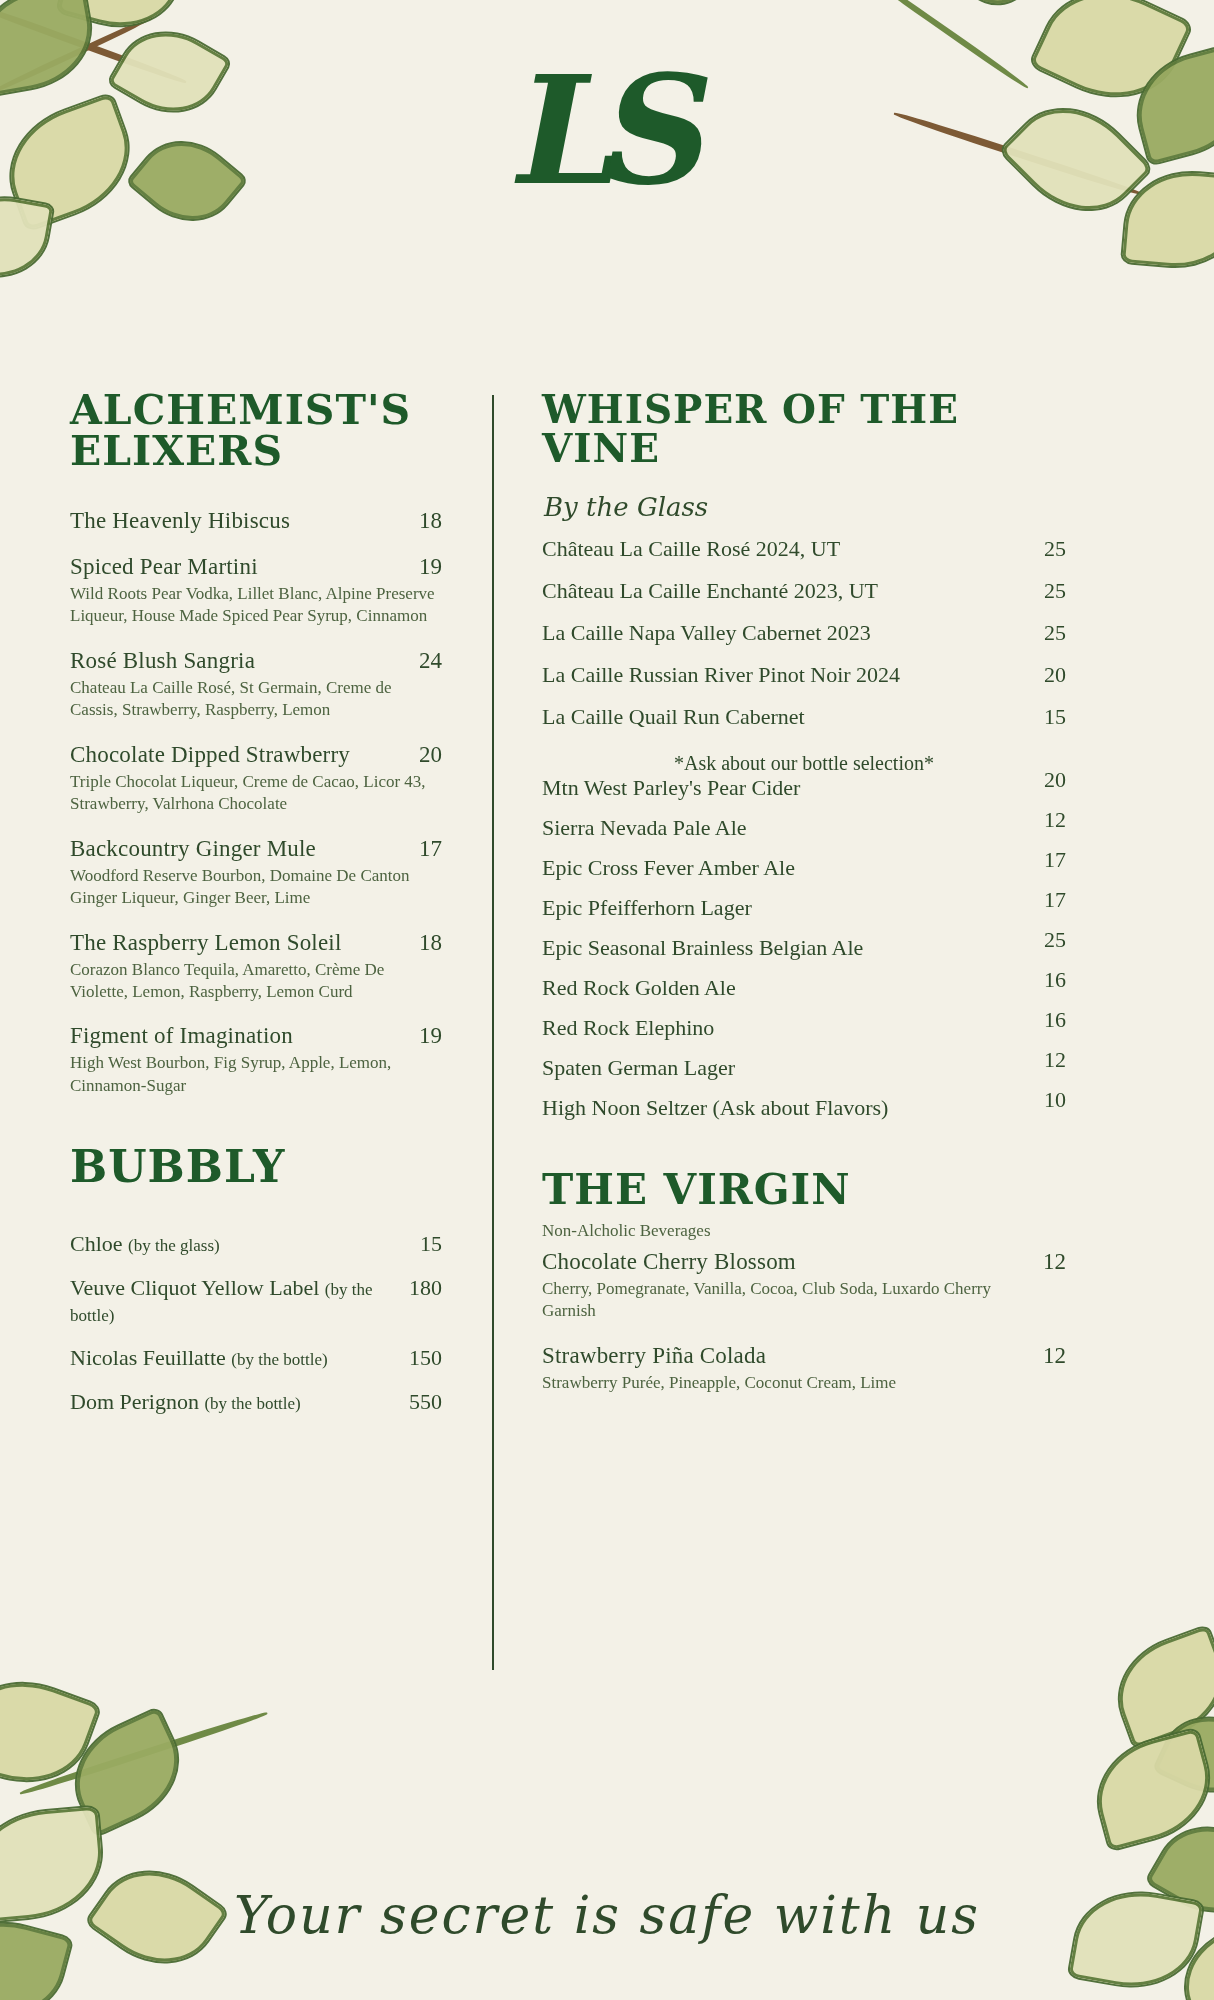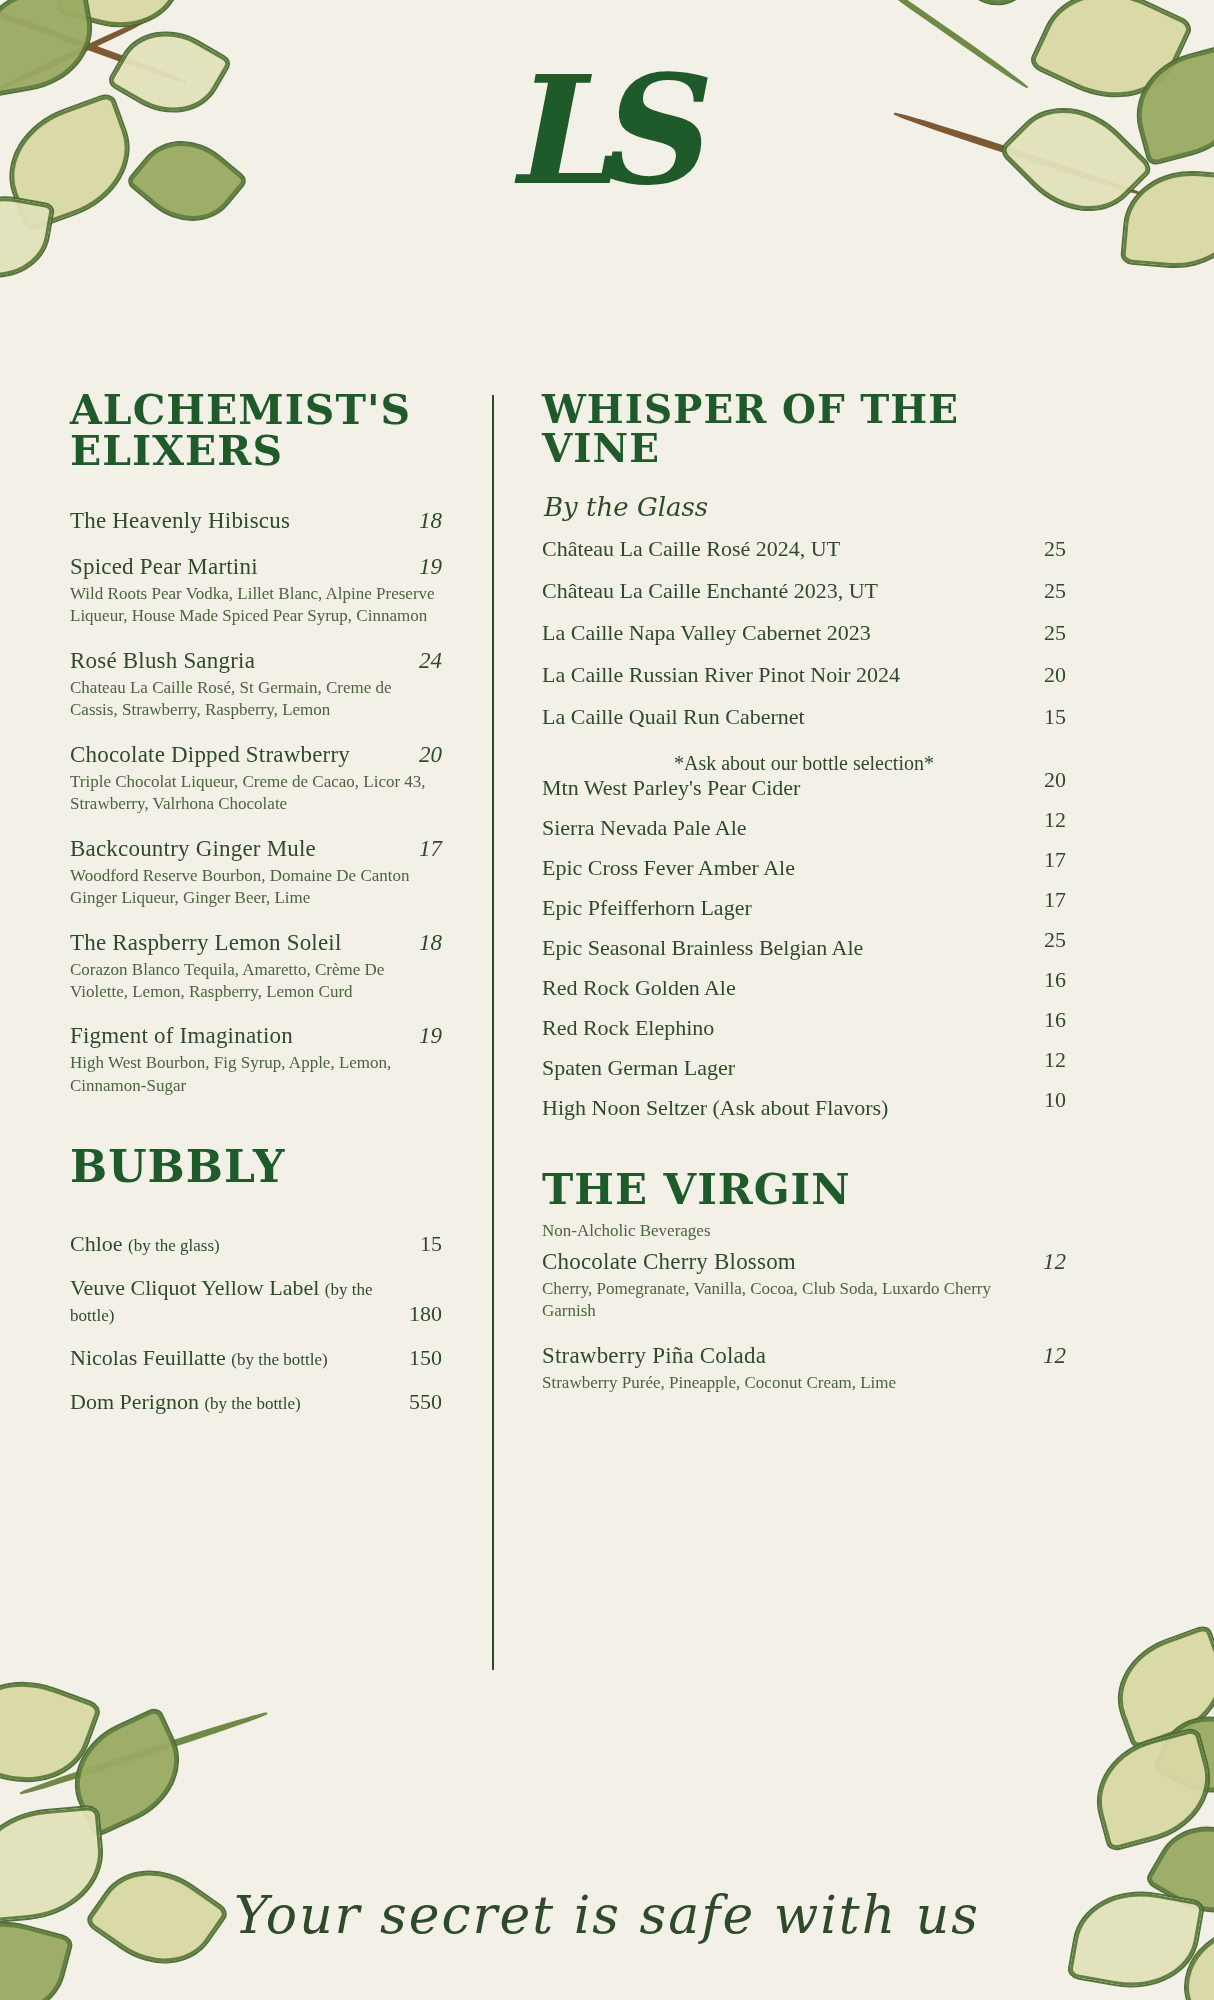--- a/index.html
+++ b/index.html
@@ -116,34 +116,33 @@
   .item-name {
     font-size: 23px;
     color: #2f4a2b;
     letter-spacing: .2px;
   }
   .item-price {
     font-size: 23px;
     color: #2f4a2b;
     padding-left: 12px;
     white-space: nowrap;
-    font-style: italic;
   }
   .item-desc {
     font-size: 17px;
     line-height: 1.32;
     color: #4d6340;
     margin-top: 3px;
     max-width: 430px;
   }
 
   
   .row {
     display: flex;
-    align-items: flex-end;
+    align-items: flex-start;
     justify-content: space-between;
     margin-bottom: 16px;
   }
   .row-name {
     font-size: 22px;
     color: #2f4a2b;
   }
   .row-name .sub {
     font-size: 17px;
   }

